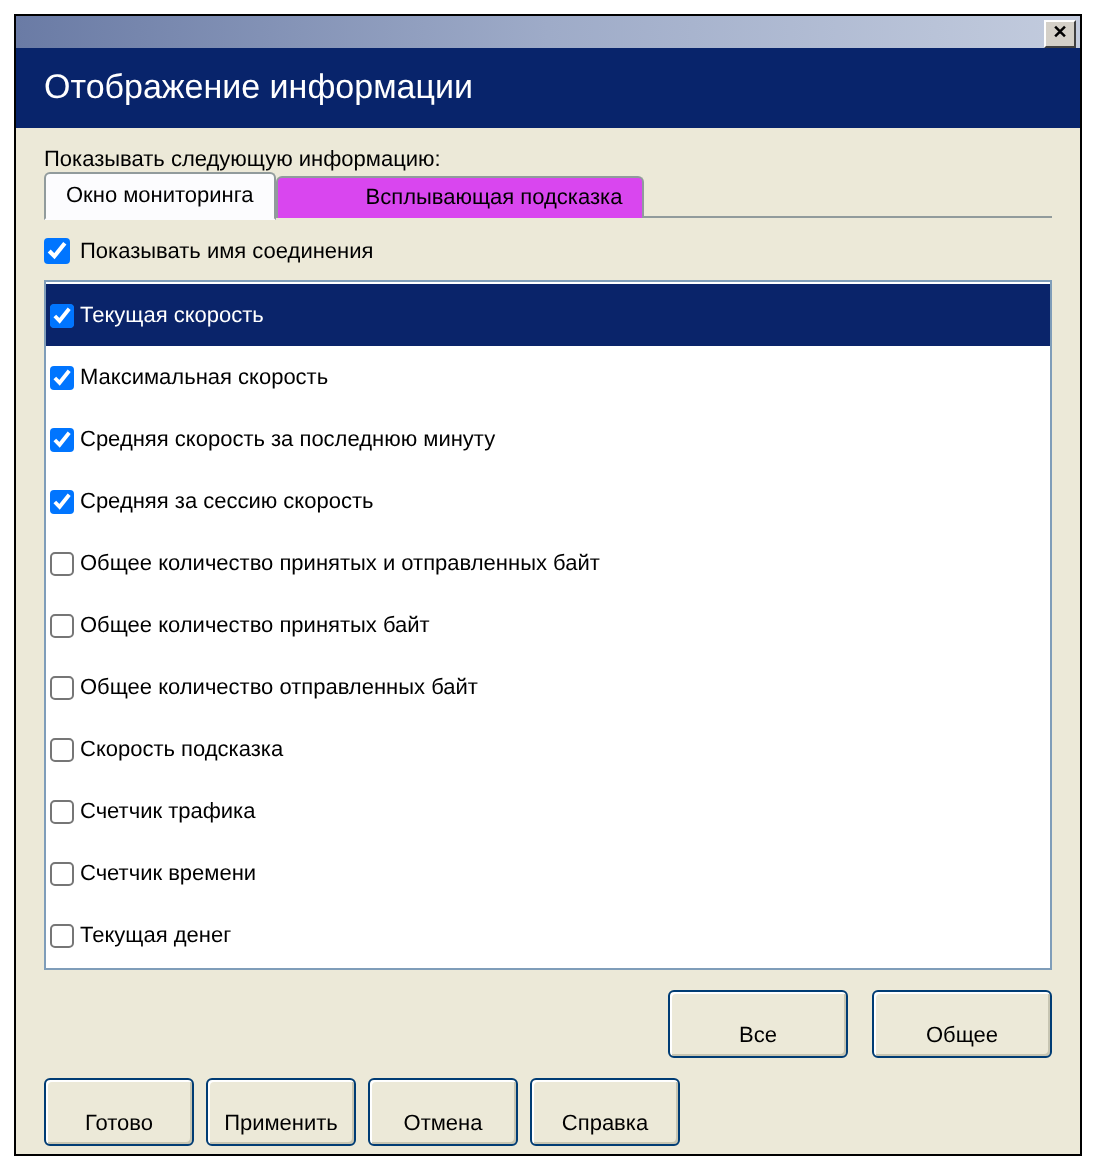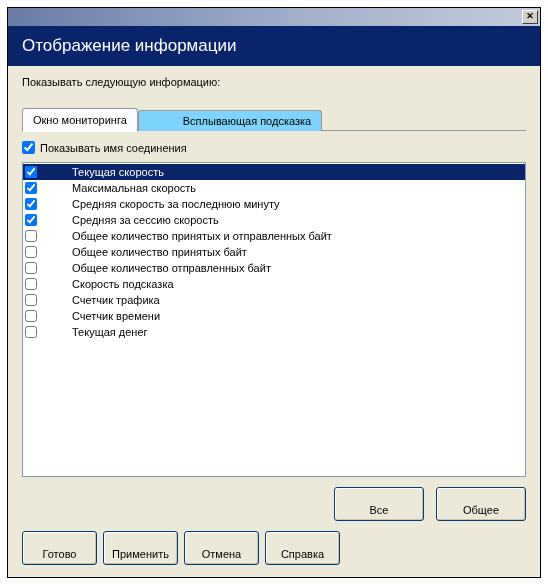--- a/index.html
+++ b/index.html
@@ -52,21 +52,21 @@
   font-size: 17px;
   font-weight: normal;
 }
 .body {
   flex: 1;
   padding: 10px 14px 12px 14px;
   display: flex;
   flex-direction: column;
 }
 .instruction {
-  margin-bottom: 20px;
+  margin-bottom: 0;
 }
 .tabs {
   display: flex;
   position: relative;
   z-index: 2;
 }
 .tab {
   border: 1px solid #919b9c;
   border-bottom: none;
   border-radius: 3px 3px 0 0;
@@ -80,21 +80,21 @@
   background: #fcfcfe;
   border-bottom: 1px solid #fcfcfe;
   margin-bottom: -1px;
   padding-top: 5px;
   padding-bottom: 5px;
   z-index: 3;
   text-align: right;
 }
 .tab.inactive {
   margin-top: 2px;
-  background: #7dd3fc;
+  background: #d946ef;
   padding-left: 44px;
 }
 .separator {
   border-top: 1px solid #919b9c;
   margin-top: -1px;
   margin-bottom: 10px;
 }
 .check-row {
   display: flex;
   align-items: center;
@@ -104,24 +104,23 @@
 .listbox {
   flex: 1;
   border: 1px solid #7f9db9;
   background: #fff;
   overflow: hidden;
   padding: 1px 0;
 }
 .li-row {
   display: flex;
   align-items: center;
-  height: 16px;
+  height: 31px;
   padding: 0 2px;
   cursor: default;
-  gap: 32px;
 }
 .li-row.selected {
   background: #0a246a;
   color: #fff;
 }
 .li-row input {
   margin: 0 3px 0 0;
   width: 12px;
   height: 12px;
 }

